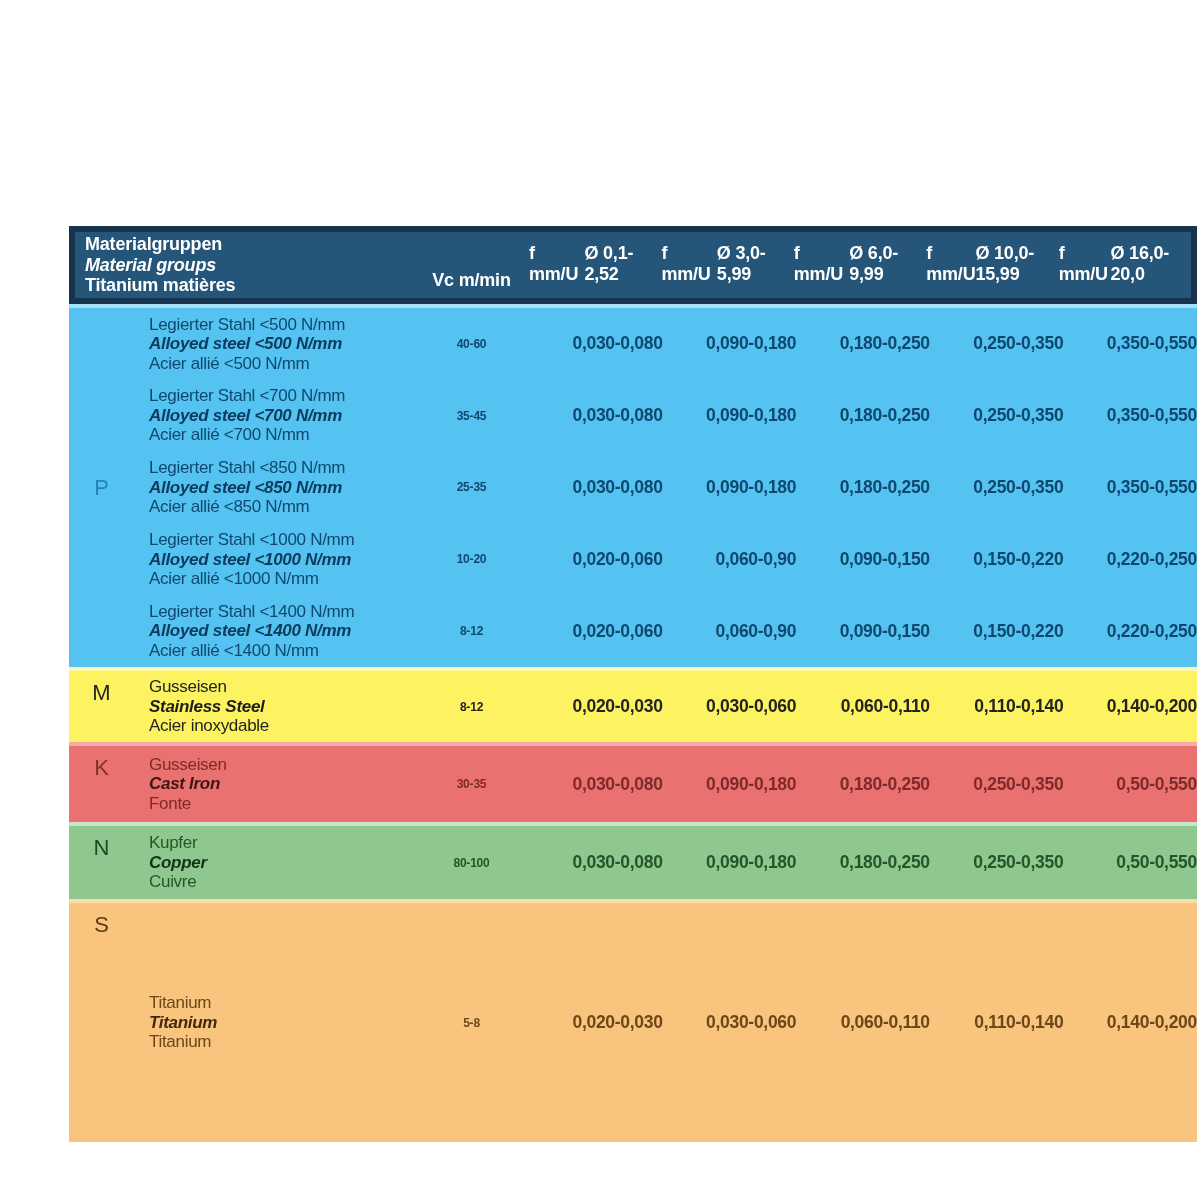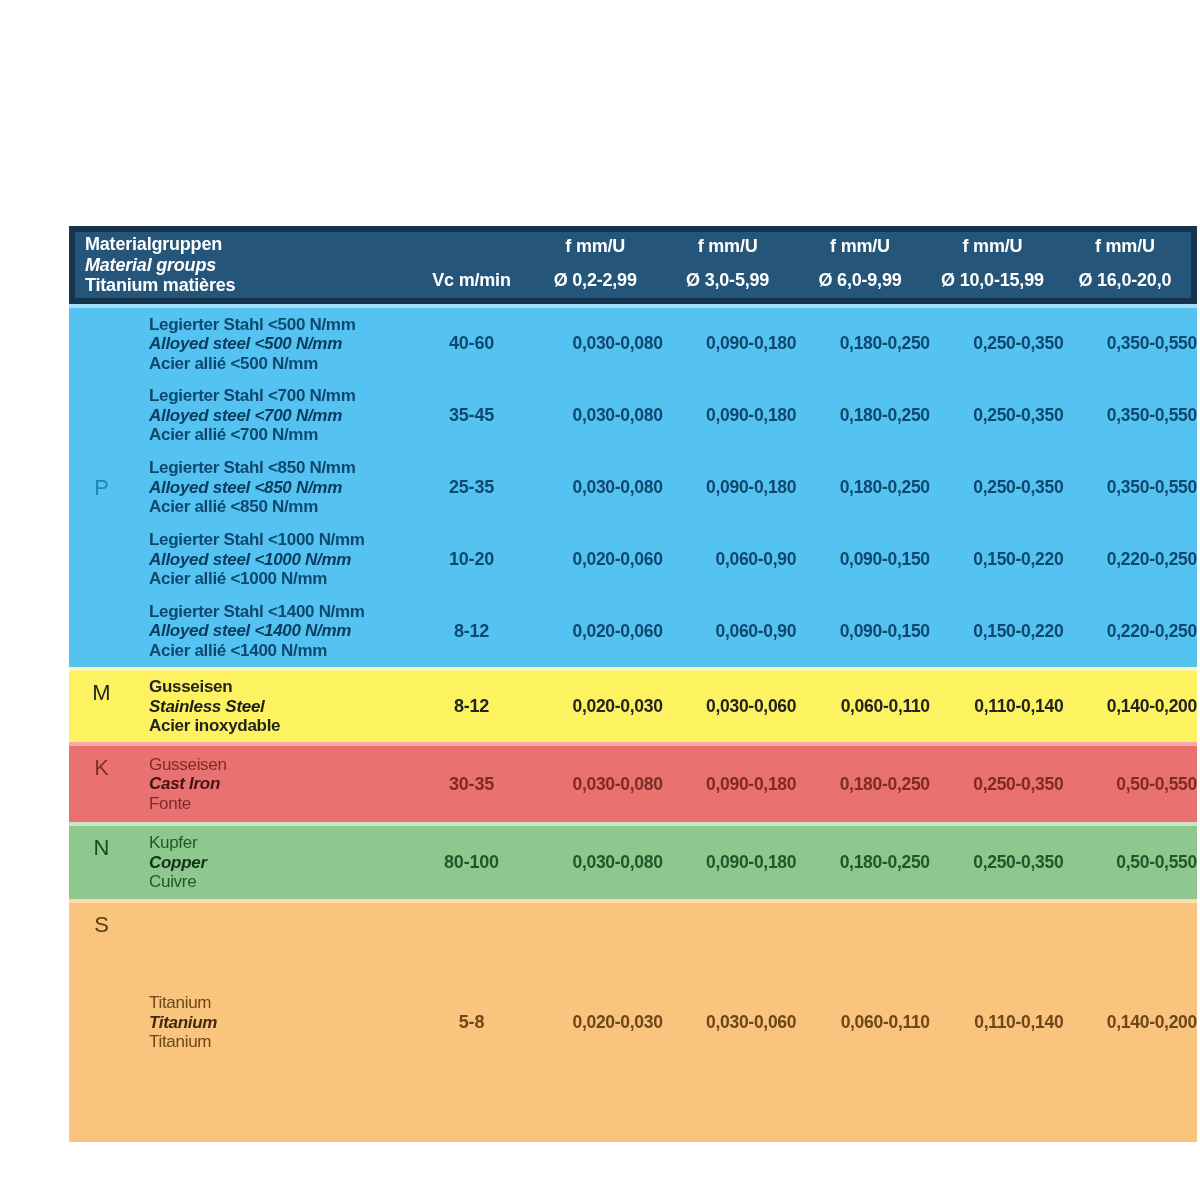--- a/index.html
+++ b/index.html
@@ -17,64 +17,64 @@
     background:var(--hdr-fill);border:6px solid var(--hdr-border);
     display:flex;color:var(--hdr-text);
   }
   .h-material{width:339px;box-sizing:border-box;padding:3px 0 3px 10px;
     display:flex;flex-direction:column;justify-content:center;}
   .hm-line{font-weight:bold;font-size:18px;line-height:20.5px;letter-spacing:-0.2px;}
   .hm-line.it{font-style:italic;}
   .h-vc{width:115px;box-sizing:border-box;display:flex;align-items:flex-end;
     justify-content:center;font-weight:bold;font-size:18px;padding-bottom:7px;letter-spacing:-0.2px;}
   .h-feeds{flex:1;display:flex;}
-  .h-feed{flex:1;display:flex;flex-direction:column;justify-content:space-between;
+  .h-feed{flex:1;display:flex;flex-direction:row;justify-content:space-between;
     align-items:center;box-sizing:border-box;padding:4px 0 7px;}
   .h-unit,.h-dia{font-weight:bold;font-size:18px;letter-spacing:-0.2px;}
   
   .tbody{flex:1;display:flex;flex-direction:column;}
   .section{display:flex;background:var(--bg);border-top:4px solid var(--hl);box-sizing:border-box;}
   .section:nth-child(1){flex:0 0 363px;}
   .section:nth-child(2){flex:0 0 75px;}
   .section:nth-child(3){flex:0 0 80px;}
   .section:nth-child(4){flex:0 0 77px;}
   .section:nth-child(5){flex:1;}
   .letter-cell{width:65px;box-sizing:border-box;display:flex;justify-content:center;
     align-items:flex-start;padding-top:11px;font-size:22px;line-height:22px;color:var(--letter);}
   .section.letter-center .letter-cell{align-items:center;padding-top:0;}
   .rows{flex:1;display:flex;flex-direction:column;}
   .row{flex:1;display:flex;align-items:center;}
   .label-cell{width:280px;box-sizing:border-box;padding-left:15px;}
   .line{font-size:17px;line-height:19.5px;letter-spacing:-0.3px;}
-  .line-0,.line-2{font-weight:bold;color:var(--txt);}
+  .line-0,.line-2{font-weight:normal;color:var(--txt);}
   .line-1{font-weight:bold;font-style:italic;color:var(--emph);}
   .section.light-labels .line-0,
   .section.light-labels .line-2{font-weight:normal;}
-  .vc-cell{width:115px;text-align:center;font-weight:bold;font-size:18px;
+  .vc-cell{width:115px;text-align:center;font-weight:bold;font-size:12px;
     color:var(--txt);letter-spacing:-0.2px;}
   .feeds{flex:1;display:flex;align-items:center;}
   .feed-cell{flex:1;text-align:right;font-weight:bold;font-size:17.5px;
     color:var(--txt);letter-spacing:-0.3px;}
 </style>
 </head>
 <body>
 
 <div class="table">
 
   <div class="header" style="--hdr-fill: #25567a; --hdr-border: #16344e; --hdr-text: #ffffff;">
     <div class="h-material">
       <div class="hm-line">Materialgruppen</div>
       <div class="hm-line it">Material groups</div>
       <div class="hm-line">Titanium matières</div>
     </div>
     <div class="h-vc">Vc m/min</div>
     <div class="h-feeds">
         <div class="h-feed">
     <div class="h-unit">f mm/U</div>
-    <div class="h-dia">Ø 0,2-2,99</div>
+    <div class="h-dia">Ø 0,1-2,52</div>
   </div>
         <div class="h-feed">
     <div class="h-unit">f mm/U</div>
     <div class="h-dia">Ø 3,0-5,99</div>
   </div>
         <div class="h-feed">
     <div class="h-unit">f mm/U</div>
     <div class="h-dia">Ø 6,0-9,99</div>
   </div>
         <div class="h-feed">

